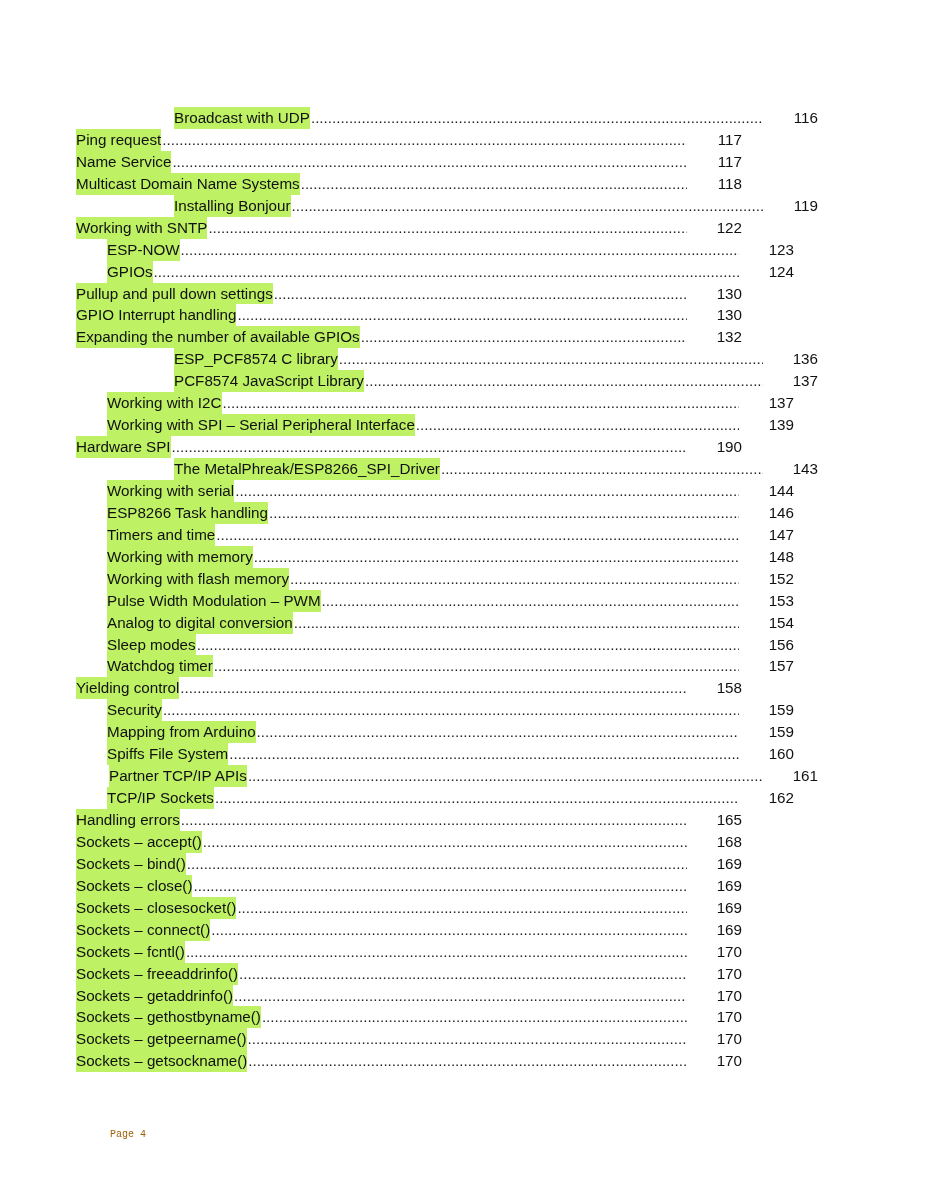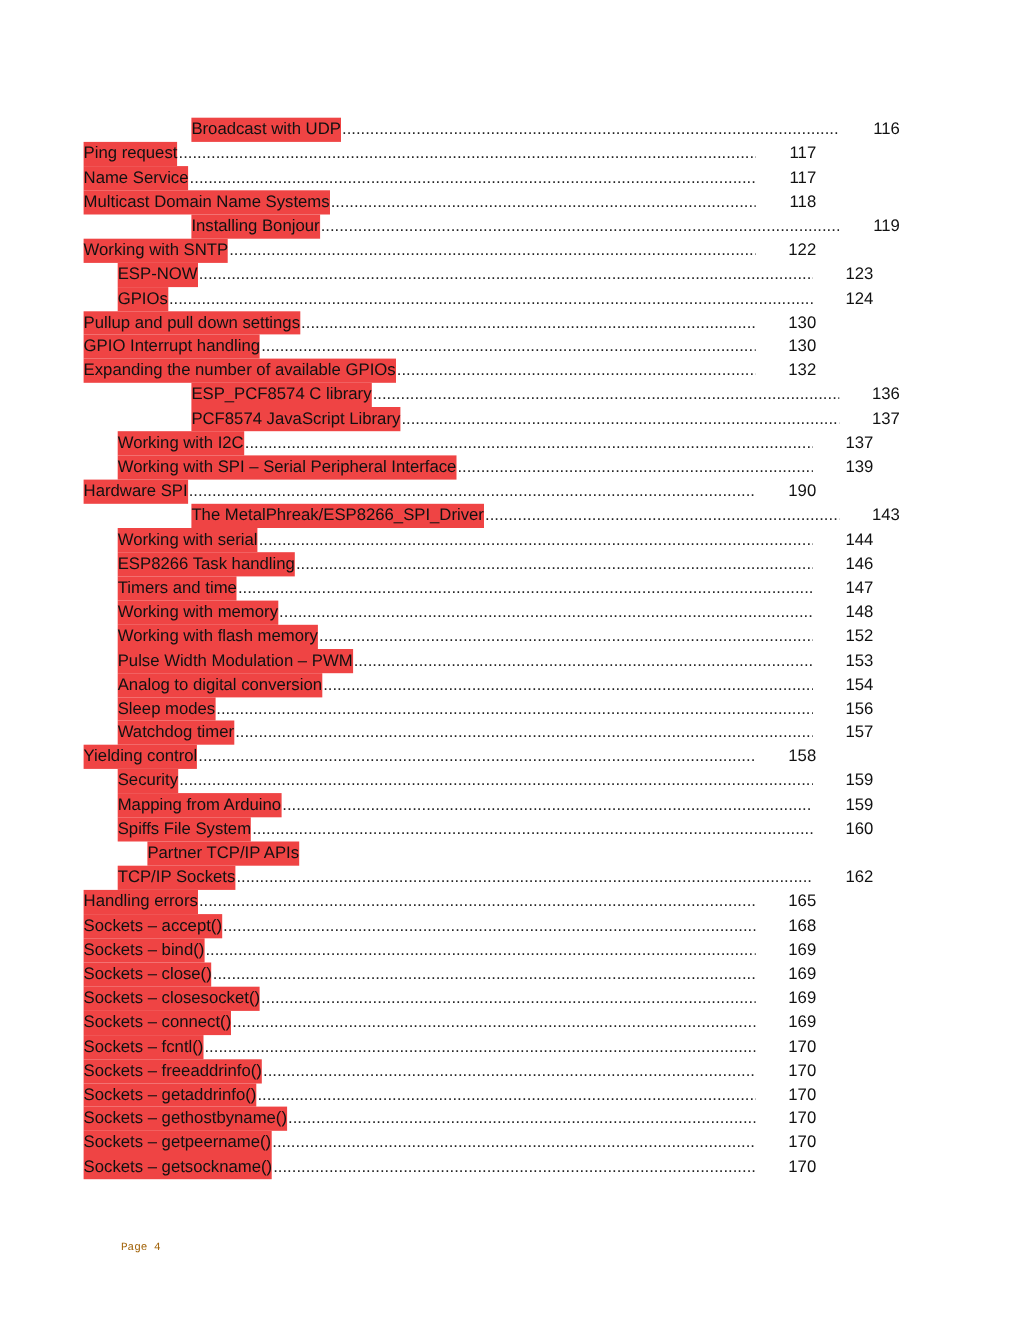--- a/index.html
+++ b/index.html
@@ -25,21 +25,21 @@
       position: relative;
       height: 21.95px;
       line-height: 21.95px;
       font-size: 15.2px;
       display: flex;
       align-items: baseline;
     }
     .toc-row .label {
       white-space: nowrap;
       flex: 0 0 auto;
-      background: #ef4444;
+      background: #bef264;
       text-align: right;
     }
     .toc-row .leader {
       flex: 1 1 auto;
       overflow: hidden;
       white-space: nowrap;
       font-size: 15.2px;
       letter-spacing: 0px;
       color: #222;
       margin: 0 1px;
@@ -47,21 +47,21 @@
     .toc-row .leader::before {
       content: "................................................................................................................................................................................................................................................................................";
     }
     .toc-row .page {
       flex: 0 0 auto;
       white-space: nowrap;
       width: 29px;
       text-align: right;
       margin-left: 25px;
     }
-    .toc-row.l0 { padding-left: 109px; width: 709px; flex-direction: column; }
+    .toc-row.l0 { padding-left: 109px; width: 709px; }
     .toc-row.l1 { padding-left: 107px; width: 687px; }
     .toc-row.l2 { padding-left: 76px; width: 666px; }
     .toc-row.l3 { padding-left: 174px; width: 644px; }
     .footer {
       position: absolute;
       left: 110px;
       top: 1129px;
       font-size: 10px;
       color: #a16207;
       font-family: Liberation Mono, monospace;

